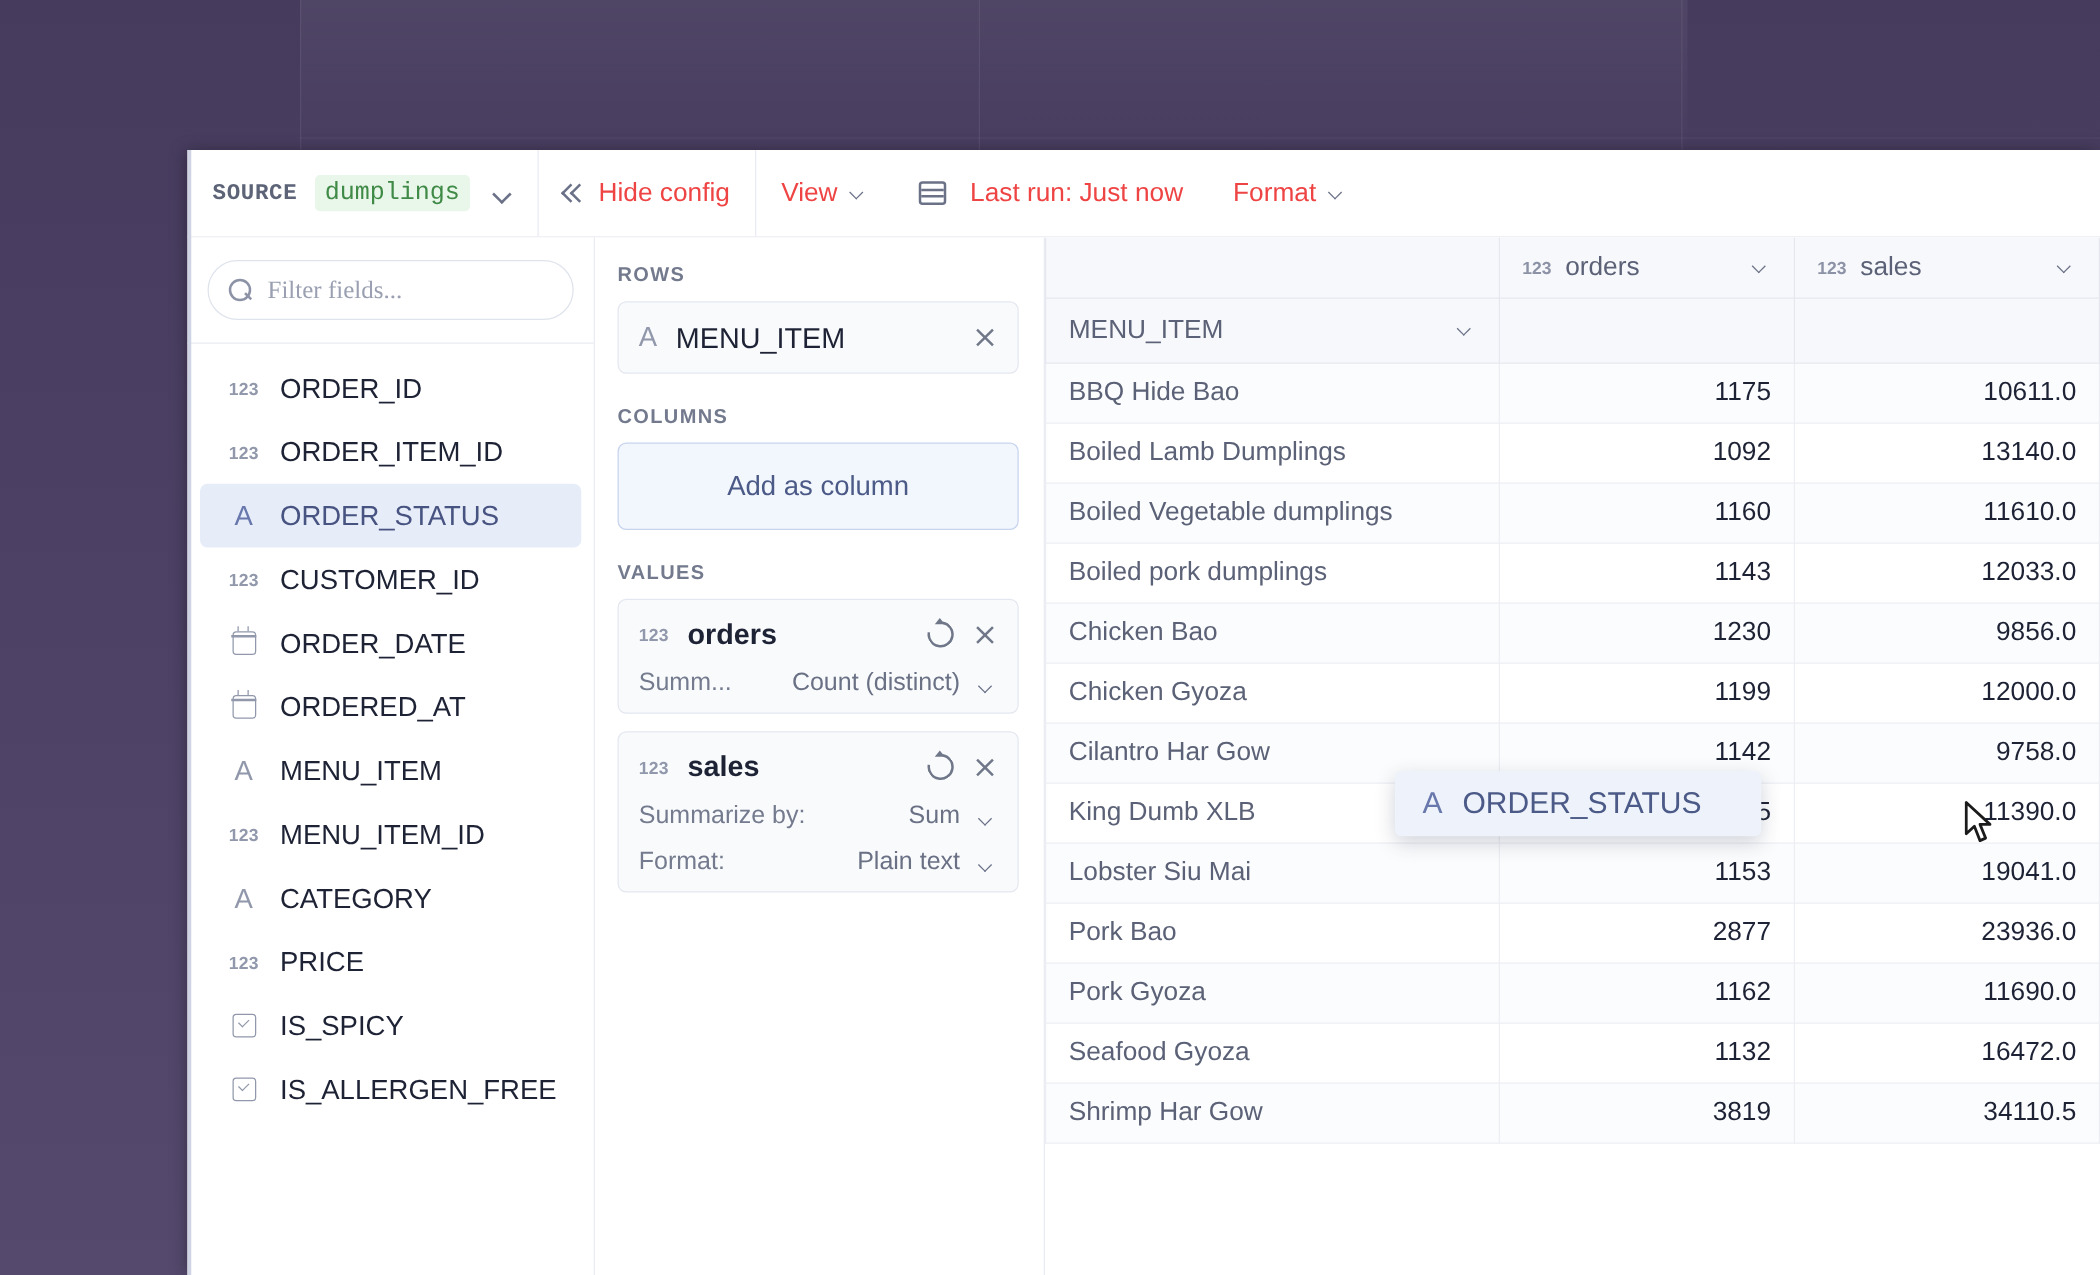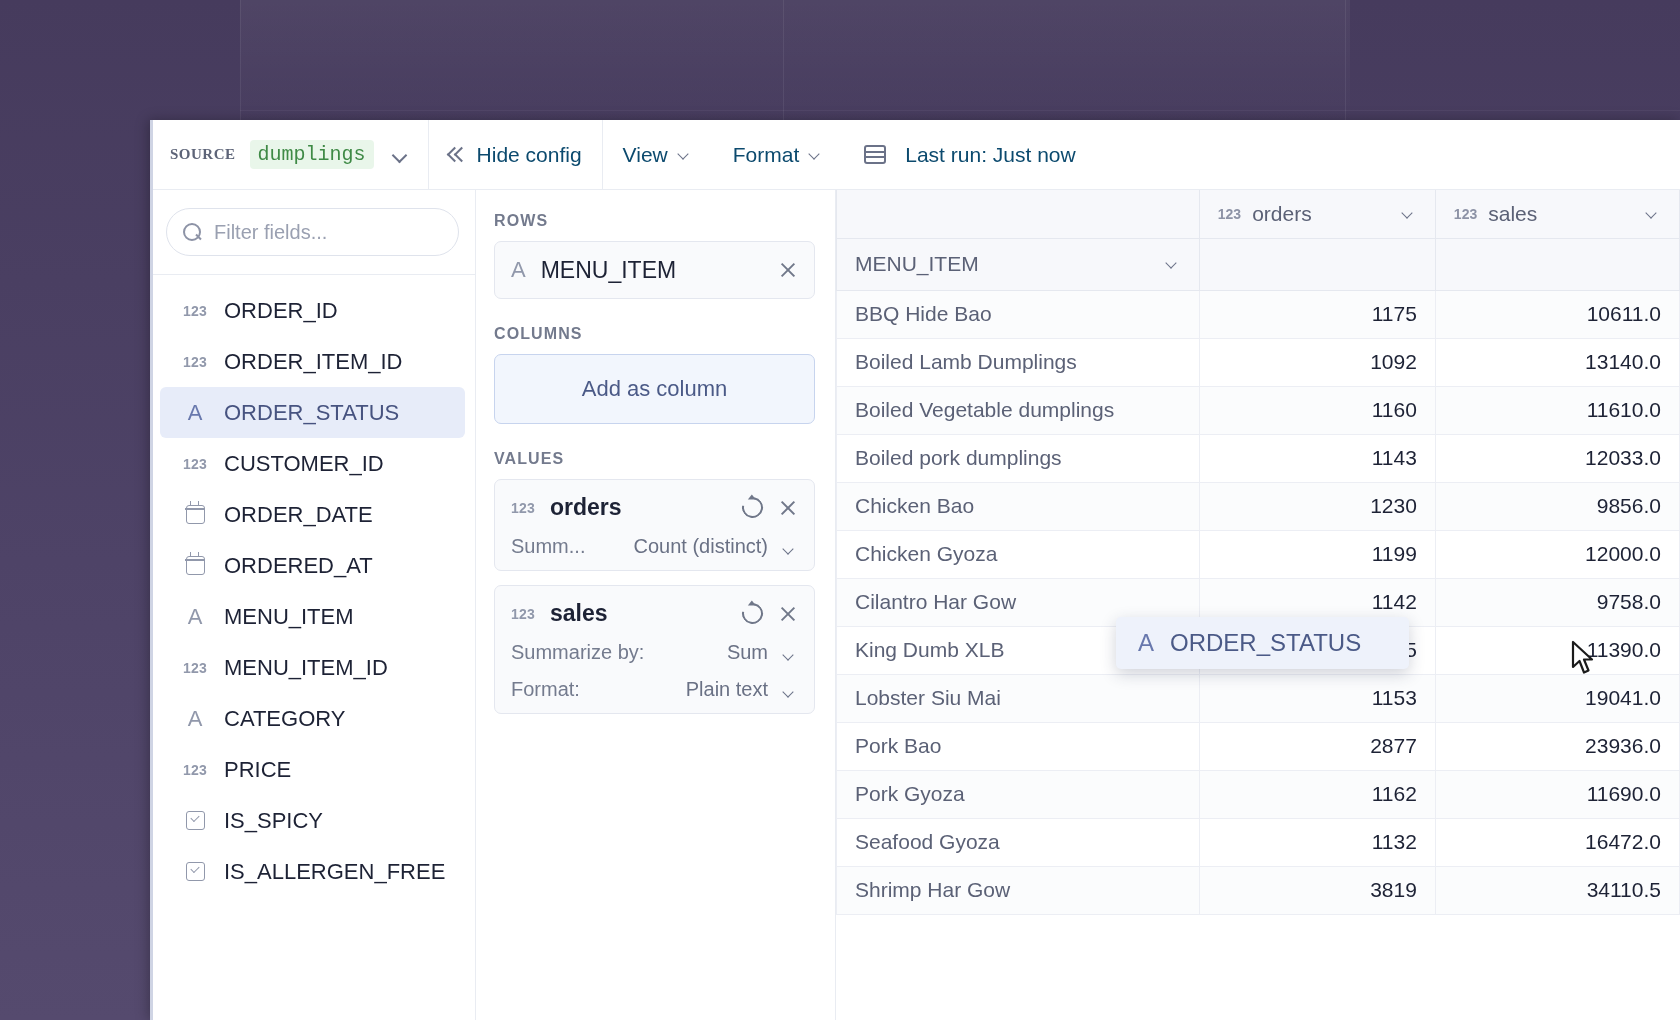--- a/index.html
+++ b/index.html
@@ -38,22 +38,22 @@
   }
 
   
   #toolbar{
     height:70px; flex:0 0 70px; display:flex; align-items:center;
     background:#fff; border-bottom:1px solid #e9ecf2;
   }
   .tb-group{ display:flex; align-items:center; height:100%; padding:0 20px; }
   .tb-sep{ width:1px; align-self:stretch; background:#e9ecf2; }
   .src-label{
-    font-size:15px; letter-spacing:.5px; color:#5d6478; font-weight:600;
-    font-family:Liberation Serif, serif;
+    font-size:18px; letter-spacing:.5px; color:#5d6478; font-weight:600;
+    font-family:Liberation Mono, monospace;
   }
   .src-chip{
     margin-left:14px; padding:3px 8px; border-radius:4px;
     background:#e9f6ea; color:#3f8a46; font-size:20px;
     font-family:"Liberation Mono", monospace;
   }
   .chev{ display:inline-block; width:16px; height:16px; position:relative; }
   .chev::after{
     content:""; position:absolute; left:2px; top:3px; width:9px; height:9px;
     border-right:2px solid #6b7288; border-bottom:2px solid #6b7288;
@@ -62,21 +62,21 @@
   .chev.sm::after{ width:7px; height:7px; border-width:1.6px; }
   .src-chev{ margin-left:18px; }
   .dbl-chev{ display:inline-block; width:20px; height:18px; position:relative; margin-right:8px; }
   .dbl-chev::before, .dbl-chev::after{
     content:""; position:absolute; top:3px; width:9px; height:9px;
     border-left:2px solid #6b7288; border-bottom:2px solid #6b7288;
     transform:rotate(45deg);
   }
   .dbl-chev::before{ left:0; }
   .dbl-chev::after{ left:7px; }
-  .tb-text{ font-size:21px; color:#0c4a6e; }
+  .tb-text{ font-size:21px; color:#ef4444; }
   .tb-item{ display:flex; align-items:center; gap:9px; cursor:default; }
   .run-icon{
     width:22px; height:19px; border:2px solid #6b7288; border-radius:3px;
     position:relative; margin-right:10px; flex:0 0 auto;
   }
   .run-icon::before, .run-icon::after{
     content:""; position:absolute; left:0; right:0; height:2px; background:#6b7288;
   }
   .run-icon::before{ top:4px; }
   .run-icon::after{ top:9px; }
@@ -98,21 +98,21 @@
   .mag::before{
     content:""; position:absolute; left:0; top:0; width:14px; height:14px;
     border:2px solid #8d93a6; border-radius:50%;
   }
   .mag::after{
     content:""; position:absolute; left:12px; top:13px; width:7px; height:2px;
     background:#8d93a6; transform:rotate(45deg);
   }
   .filter-input{
     border:0; outline:0; font-size:20px; color:#8d93a6; width:100%;
-    font-family:Liberation Sans, sans-serif; background:transparent;
+    font-family:Liberation Serif, serif; background:transparent;
   }
   .filter-input::placeholder{ color:#9aa0b1; }
   #field-list{ flex:1; overflow:hidden; padding-top:10px; }
   .field{
     display:flex; align-items:center; gap:16px; height:51px;
     padding:0 16px 0 22px; margin:0 10px; border-radius:6px; cursor:default;
   }
   .field.sel{ background:#e7ecf9; }
   .field .nm{ font-size:22px; color:#1d2235; white-space:nowrap; }
   .field.sel .nm{ color:#475380; }
@@ -252,28 +252,28 @@
     </div>
     <div class="tb-sep"></div>
     <div class="tb-group">
       <div class="tb-item">
         <span class="tb-text">View</span>
         <span class="chev sm"></span>
       </div>
     </div>
     <div class="tb-group">
       <div class="tb-item">
+        <span class="run-icon"></span>
+        <span class="tb-text">Last run: Just now</span>
+      </div>
+    </div>
+    <div class="tb-group">
+      <div class="tb-item">
         <span class="tb-text">Format</span>
         <span class="chev sm"></span>
-      </div>
-    </div>
-    <div class="tb-group">
-      <div class="tb-item">
-        <span class="run-icon"></span>
-        <span class="tb-text">Last run: Just now</span>
       </div>
     </div>
   </div>
 
   <div id="body">
 
     <div id="fields">
       <div class="filter-wrap">
         <div class="filter-box">
           <span class="mag"></span>

